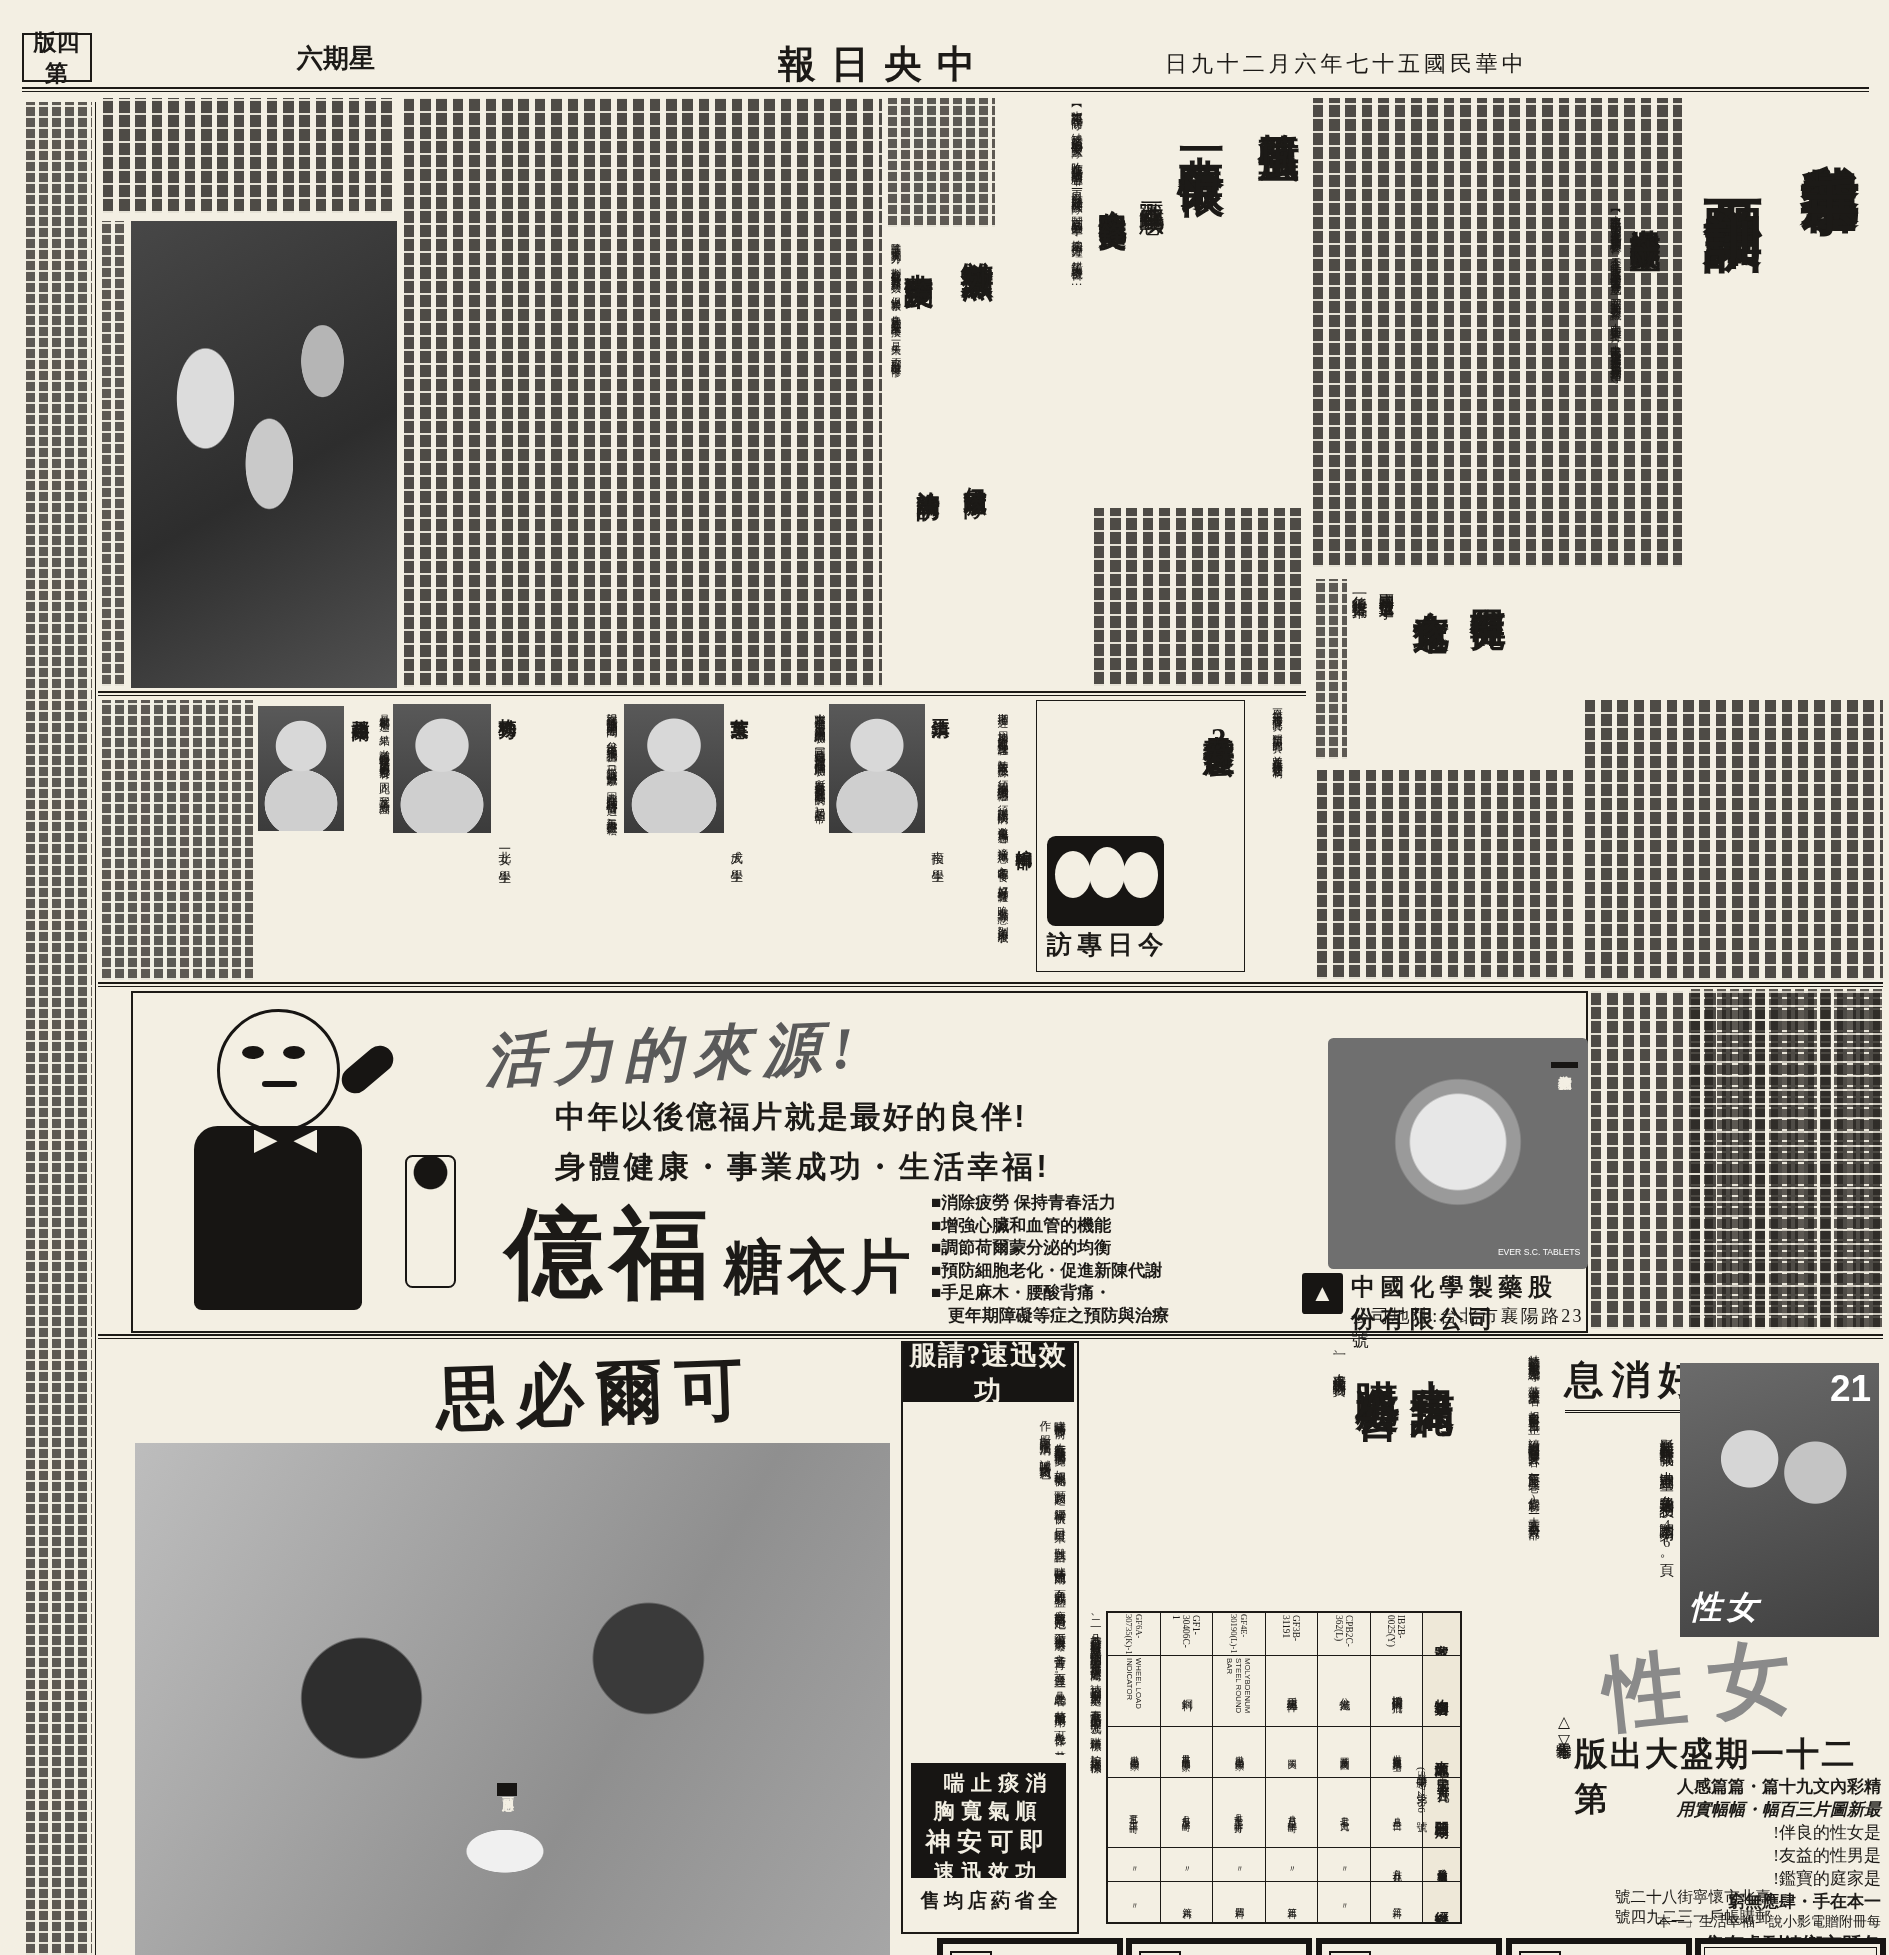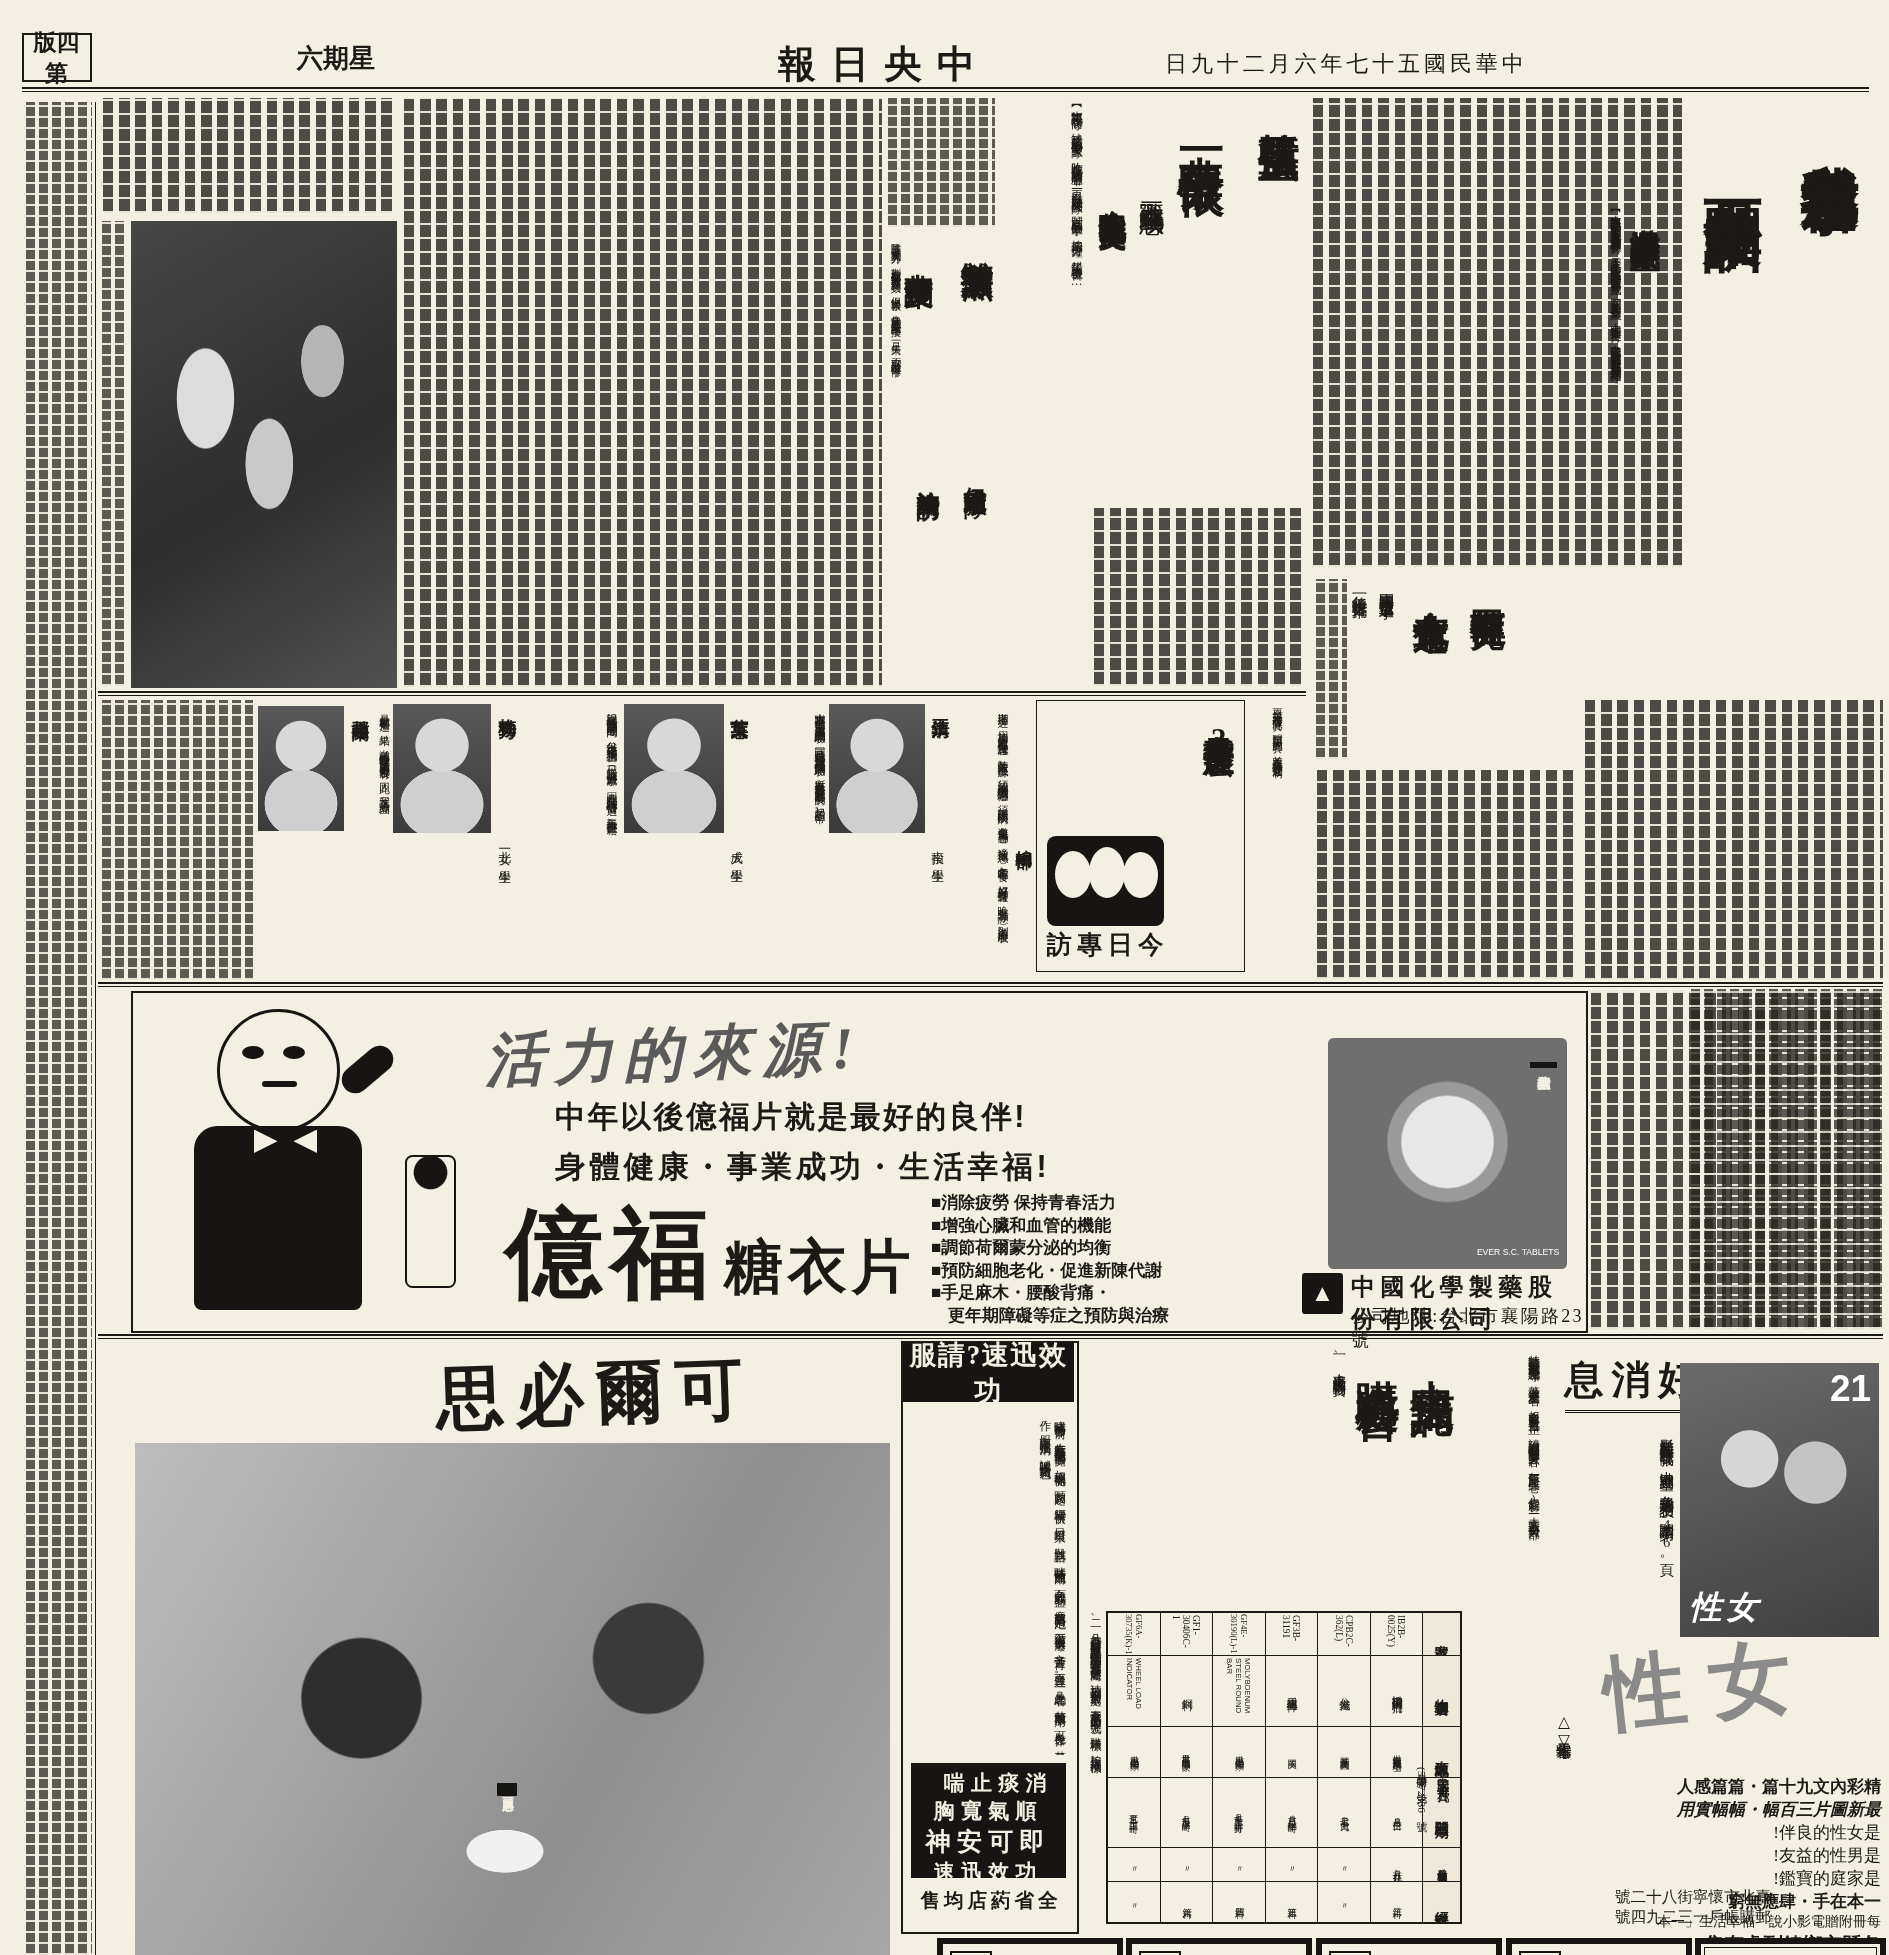--- a/index.html
+++ b/index.html
@@ -22,21 +22,21 @@
       opacity:.75;}
   .rule{border-top:2.3px solid #1c1a17;border-bottom:1.2px solid #1c1a17;height:2px;}
   .vrule{border-left:1.2px solid #1c1a17;}
   .photo{background:
       radial-gradient(ellipse 47px 82px at 28% 38%, #dcdcdc 0 60%, transparent 62%),
       radial-gradient(ellipse 39px 74px at 52% 52%, #c9c9c9 0 60%, transparent 62%),
       radial-gradient(ellipse 35px 59px at 72% 30%, #b5b5b5 0 60%, transparent 62%),
       linear-gradient(150deg,#474747,#2d2d2d 55%,#525252);}
   .halftone{background:
       radial-gradient(circle at 50% 45%, #e7e7e7 0 26%, #9a9a9a 27% 34%, #6f6f6f 35% 100%),
-      linear-gradient(#7d7d7d,#5f5f5f);}
+      linear-gradient(#7d7d7d,#5f5f5f); padding-left: 21px;}
   .portrait{background:
       radial-gradient(circle at 50% 32%, #d8d8d8 0 26%, transparent 27%),
       radial-gradient(ellipse 70% 45% at 50% 78%, #cfcfcf 0 60%, transparent 61%),
       linear-gradient(#595959,#3b3b3b);}
   .obit{border:6.3px solid #171513;background:#f3efe3;}
   .obitframe{outline:1.6px solid #171513;outline-offset:-10.2px;}
   .wenbox{border:2.7px solid #171513;font-size:29px;font-weight:bold;width:38px;height:38px;}
   .tbl{display:flex;flex-direction:row-reverse;border:2px solid #1c1a17;}
   .tcol{display:flex;flex-direction:column;border-left:1.2px solid #1c1a17;flex:1;}
   .tcol:last-child{border-left:none;}
@@ -273,20 +273,21 @@
     <div class="abs bold" style="left:15.6px;top:11.7px;font-size:39px;letter-spacing:7.8px;border-bottom:3.9px double #171513;padding-bottom:3.1px;">息消好</div>
     <div class="abs v" style="left:13.7px;top:86px;height:242px;width:113px;font-size:14.5px;overflow:hidden;">影星藝術照片五十餘種廿萬張,由港空運到臺,免費贈送本刊讀友,請閱本期第46頁。</div>
     <div class="abs" style="left:131px;top:21.5px;width:199px;height:274px;background:
         radial-gradient(circle 47px at 35% 35%, #d6d6d6 0 60%, transparent 62%),
         radial-gradient(circle 51px at 68% 40%, #c4c4c4 0 60%, transparent 62%),
         linear-gradient(160deg,#6b6b6b,#404040);">
       <div class="abs sans bold" style="right:7.8px;top:5.9px;font-size:37px;color:#fff;">21</div>
       <div class="abs bold" style="left:9.8px;bottom:7px;font-size:32px;color:#fff;font-style:italic;letter-spacing:3.9px;">性女</div>
     </div>
     <div class="abs bold" style="left:55px;top:289px;font-size:82px;color:#8a8a8a;letter-spacing:23.5px;transform:rotate(-6deg);">性女</div>
+    <div class="abs bold" style="left:25.4px;top:391px;font-size:33px;letter-spacing:2.3px;">版出大盛期一十二第</div>
     <div class="abs" style="left:43px;top:434px;width:289px;text-align:right;">
       <div style="font-size:17px;font-weight:bold;">人感篇篇・篇十九文內彩精</div>
       <div style="font-size:17px;font-weight:bold;font-style:italic;">用實幅幅・幅百三片圖新最</div>
       <div style="font-size:17px;">!伴良的性女是</div>
       <div style="font-size:17px;">!友益的性男是</div>
       <div style="font-size:17px;">!鑑寶的庭家是</div>
       <div style="font-size:17px;font-weight:bold;">窮無應肆・手在本一</div>
       <div style="font-size:14px;">本一」生活幸福「說小影電贈附冊每</div>
       <div style="font-size:19.6px;font-weight:bold;">售有處到鎮鄉市縣各</div>
     </div>

